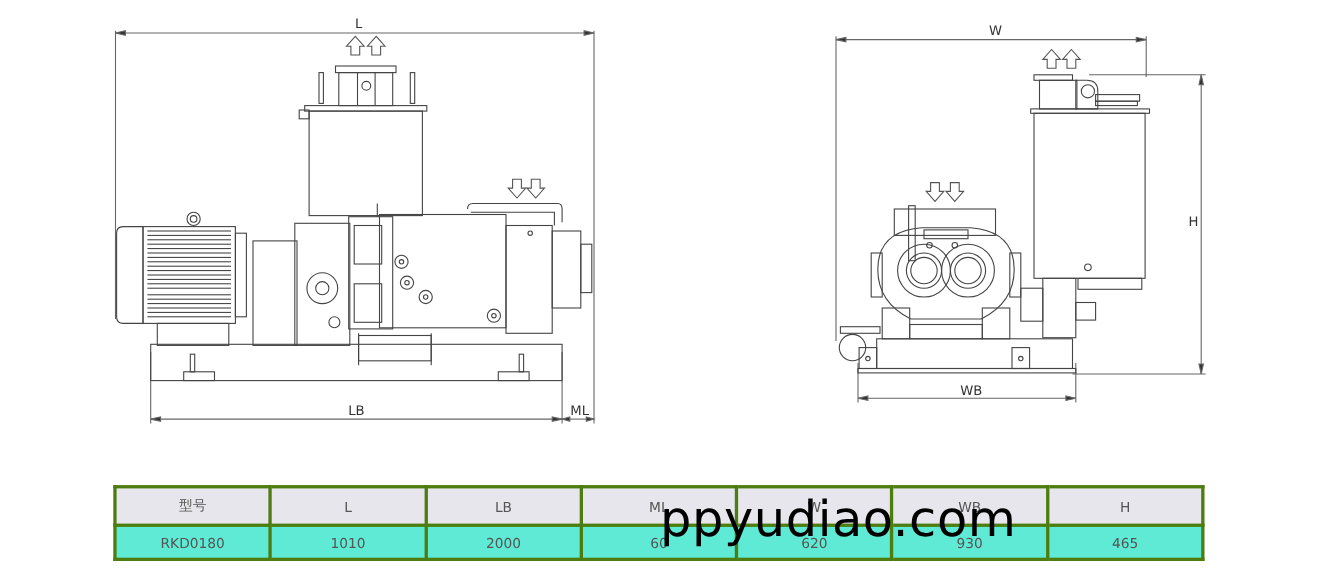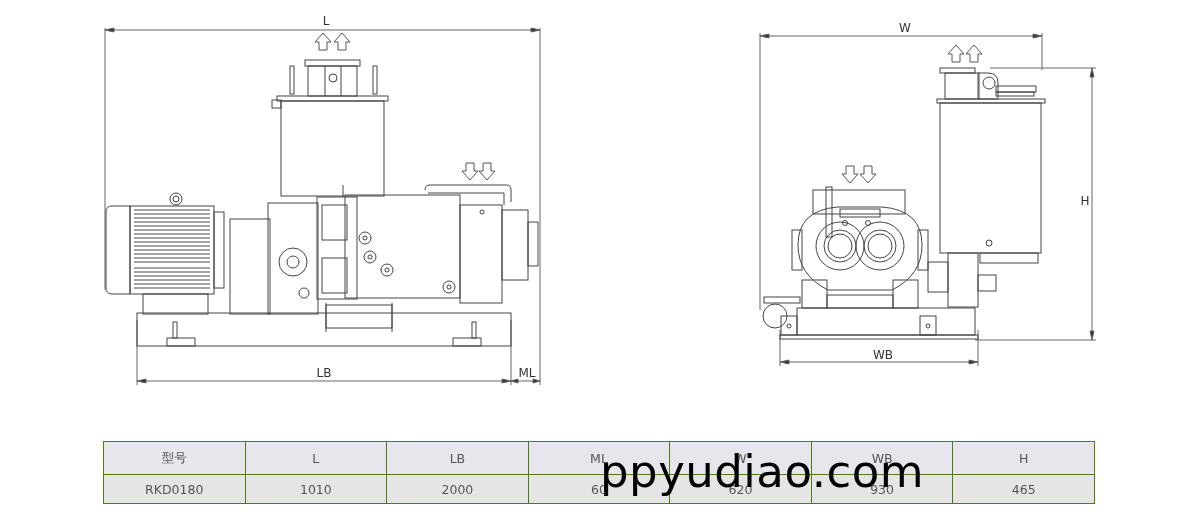--- a/index.html
+++ b/index.html
@@ -1,23 +1,23 @@
 <!DOCTYPE html>
 <html><head>
 <meta charset="utf-8">
 <style>
   html,body{margin:0;padding:0;background:#ffffff;}
   body{width:1200px;height:517px;position:relative;overflow:hidden;font-family:"Liberation Sans",sans-serif;}
   #drawing{position:absolute;left:0;top:0;width:1200px;height:430px;}
   #drawing svg{position:absolute;left:0;top:0;}
   .dim-label{position:absolute;font-family:"DejaVu Sans",sans-serif;font-size:12px;color:#333;line-height:12px;transform:translateX(-50%);}
   table.spec{position:absolute;left:103px;top:441px;width:992px;border-collapse:collapse;table-layout:fixed;font-family:"DejaVu Sans",sans-serif;font-size:12.5px;color:#555;}
-  table.spec td,table.spec th{border:1px solid #4d7c0f;text-align:center;font-weight:normal;padding:0;}
+  table.spec td,table.spec th{border:3px solid #4d7c0f;text-align:center;font-weight:normal;padding:0;}
   table.spec thead th{background:#e6e6ec;height:32px;}
-  table.spec tbody td{background:#e5e5e5;height:28px;}
+  table.spec tbody td{background:#5eead4;height:28px;}
   .watermark{position:absolute;left:600px;top:448px;font-family:"DejaVu Sans",sans-serif;font-size:45px;color:#000;line-height:48px;letter-spacing:0.5px;}
 </style>
 </head>
 <body>
 
 <div id="drawing">
   <svg width="1200" height="430" viewBox="0 0 1200 430" fill="none" stroke="#444" stroke-width="1">
 
     <g>
 

